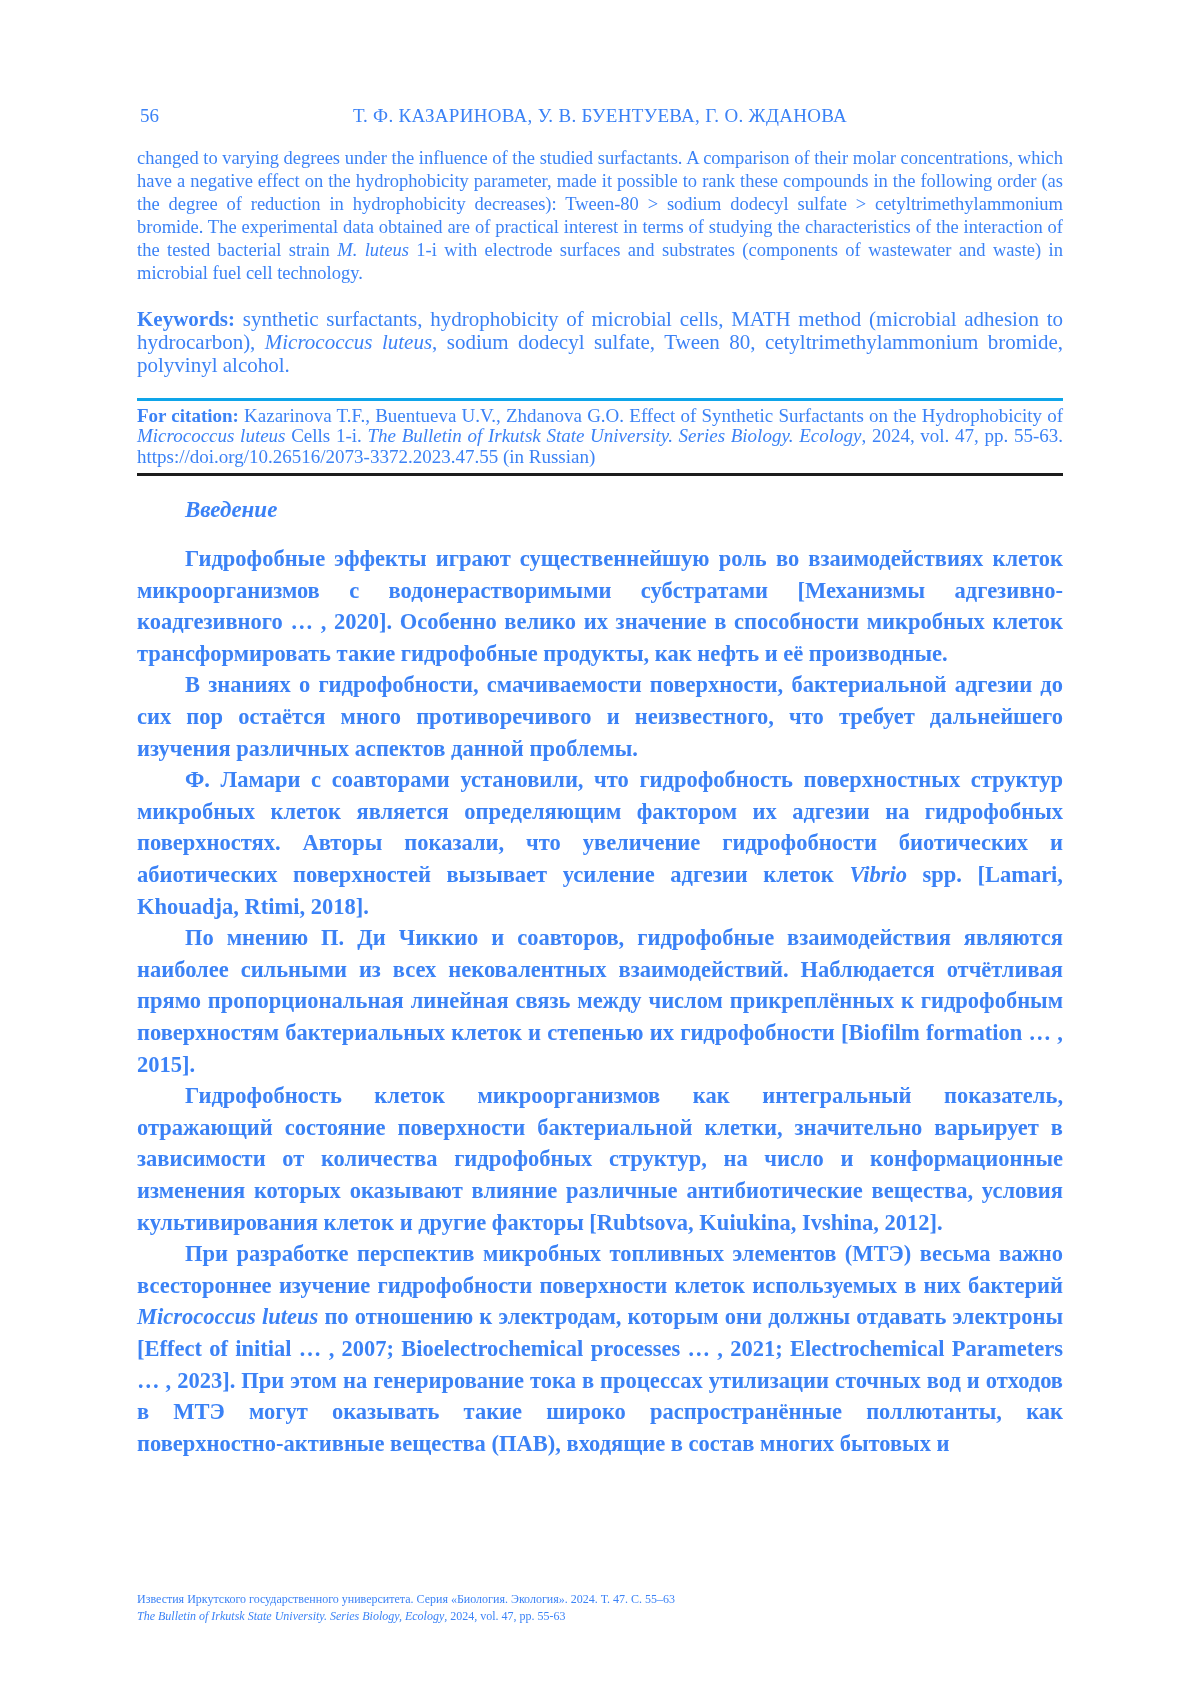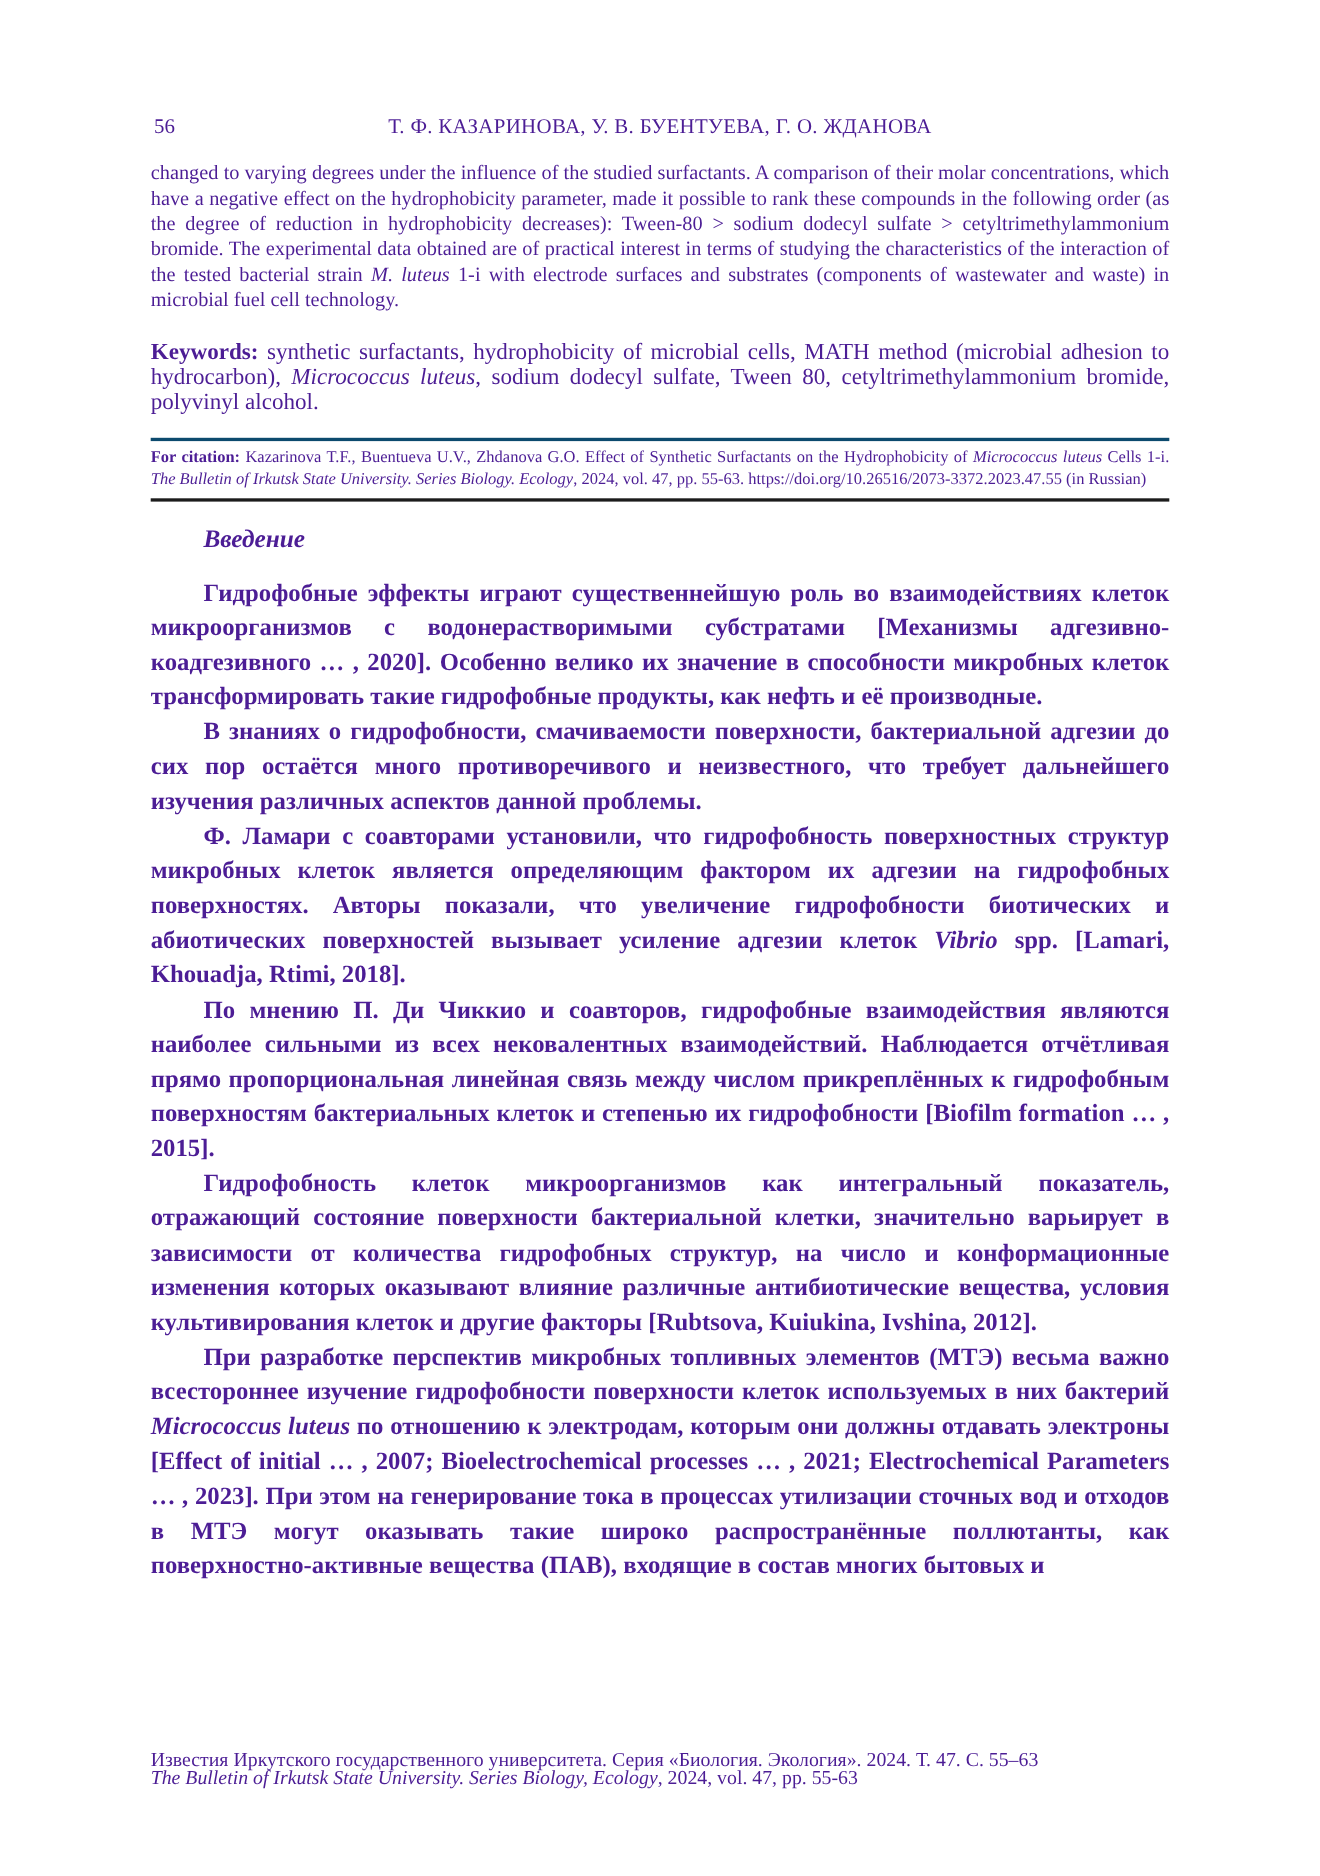--- a/index.html
+++ b/index.html
@@ -5,21 +5,21 @@
   html, body {
     margin: 0;
     padding: 0;
     background: #ffffff;
   }
   .page {
     position: relative;
     width: 1200px;
     height: 1705px;
     background: #ffffff;
-    color: #4c1d95;
+    color: #3b82f6;
     font-family: "Liberation Serif", "DejaVu Serif", serif;
     overflow: hidden;
   }
   .content {
     position: absolute;
     left: 137px;
     top: 0;
     width: 926px;
   }
   
@@ -49,24 +49,24 @@
     margin-top: 23px;
     font-size: 21px;
     line-height: 23px;
     text-align: justify;
   }
   .bold { font-weight: bold; }
   .italic { font-style: italic; }
   
   .citation {
     margin-top: 11px;
-    border-top: 3px solid #0c4a6e;
+    border-top: 3px solid #0ea5e9;
     border-bottom: 3px solid #1c1c1c;
     padding: 5px 0 6px 0;
-    font-size: 15px;
+    font-size: 19px;
     line-height: 20.5px;
     text-align: justify;
   }
   
   .section-heading {
     margin-top: 20px;
     padding-left: 48px;
     font-size: 23px;
     line-height: 28px;
     font-weight: bold;
@@ -82,21 +82,21 @@
   }
   .body-par.first {
     margin-top: 7px;
   }
   
   .footer {
     position: absolute;
     left: 137px;
     top: 1591px;
     width: 926px;
-    font-size: 18px;
+    font-size: 12px;
     line-height: 17px;
   }
 </style>
 </head>
 <body>
 
 <div class="page">
   <div class="content">
 
     <div class="running-head">

